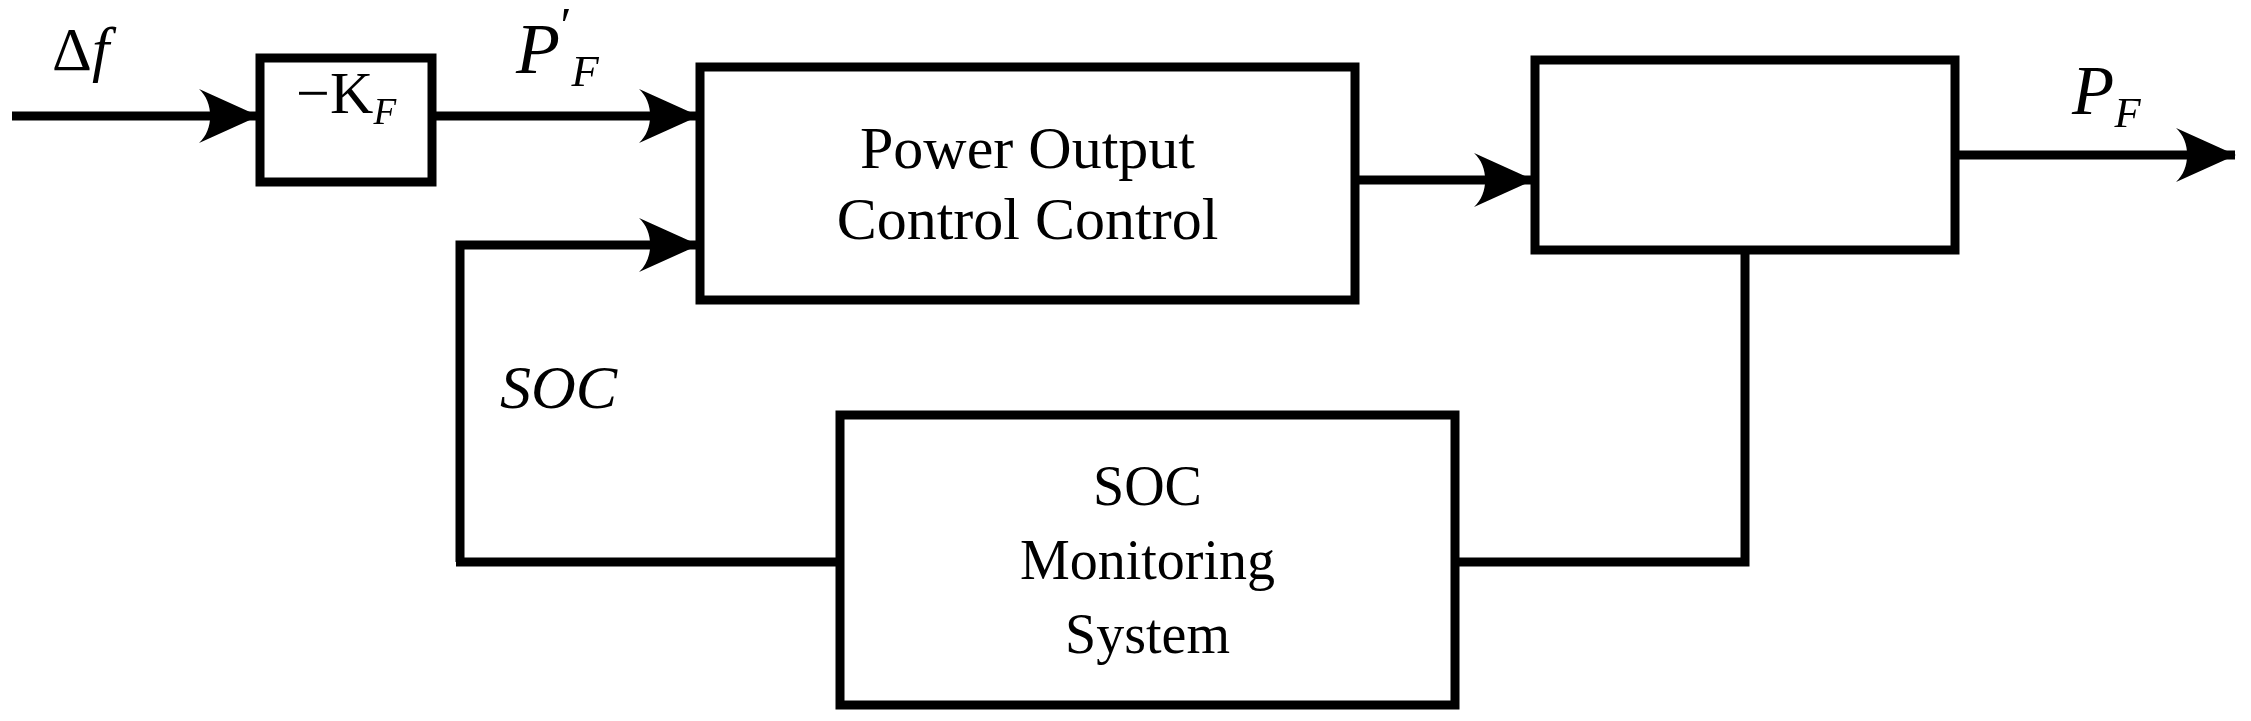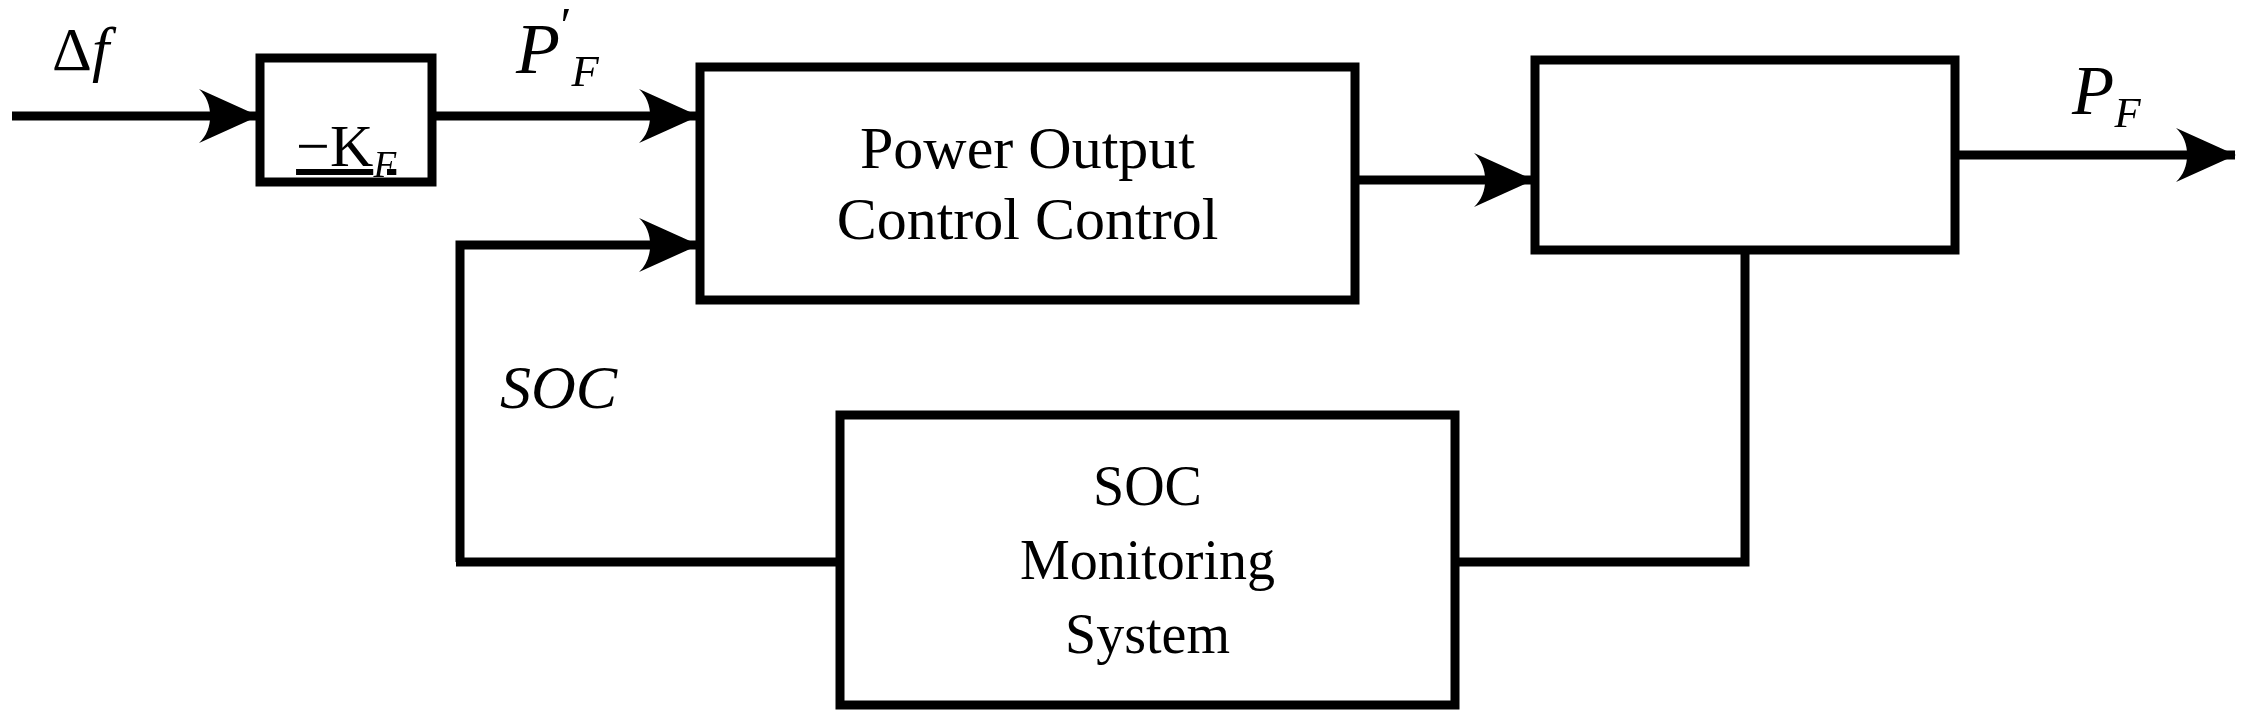--- a/index.html
+++ b/index.html
@@ -103,21 +103,21 @@
   <div class="sig-label" style="left:516px; top:8px; font-size:72px;">
     <span class="math-italic">P</span><span class="prime">′</span><span class="sub">F</span>
   </div>
 
   <div class="sig-label math-italic" style="left:500px; top:352px; font-size:62px;">SOC</div>
 
   <div class="sig-label" style="left:2072px; top:52px; font-size:69px;">
     <span class="math-italic">P</span><span class="sub">F</span>
   </div>
 
-  <div class="blk-label gain-text" style="left:260px; top:58px; width:172px; height:124px; display:flex; align-items:flex-end; justify-content:center;text-decoration:underline;">
+  <div class="blk-label gain-text" style="left:260px; top:58px; width:172px; height:124px; display:flex; align-items:flex-start; justify-content:center;">
     <span><span class="math-upright">−K</span><span class="sub">F</span></span>
   </div>
 
   <div class="blk-label box-text-2" style="left:700px; top:67px; width:655px; height:233px; display:flex; flex-direction:column; align-items:center; justify-content:center;">
     <span>Power Output</span>
     <span>Control Control</span>
   </div>
 
 
   <div class="blk-label box-text-3" style="left:840px; top:415px; width:615px; height:290px; display:flex; flex-direction:column; align-items:center; justify-content:center; gap:8px;">

